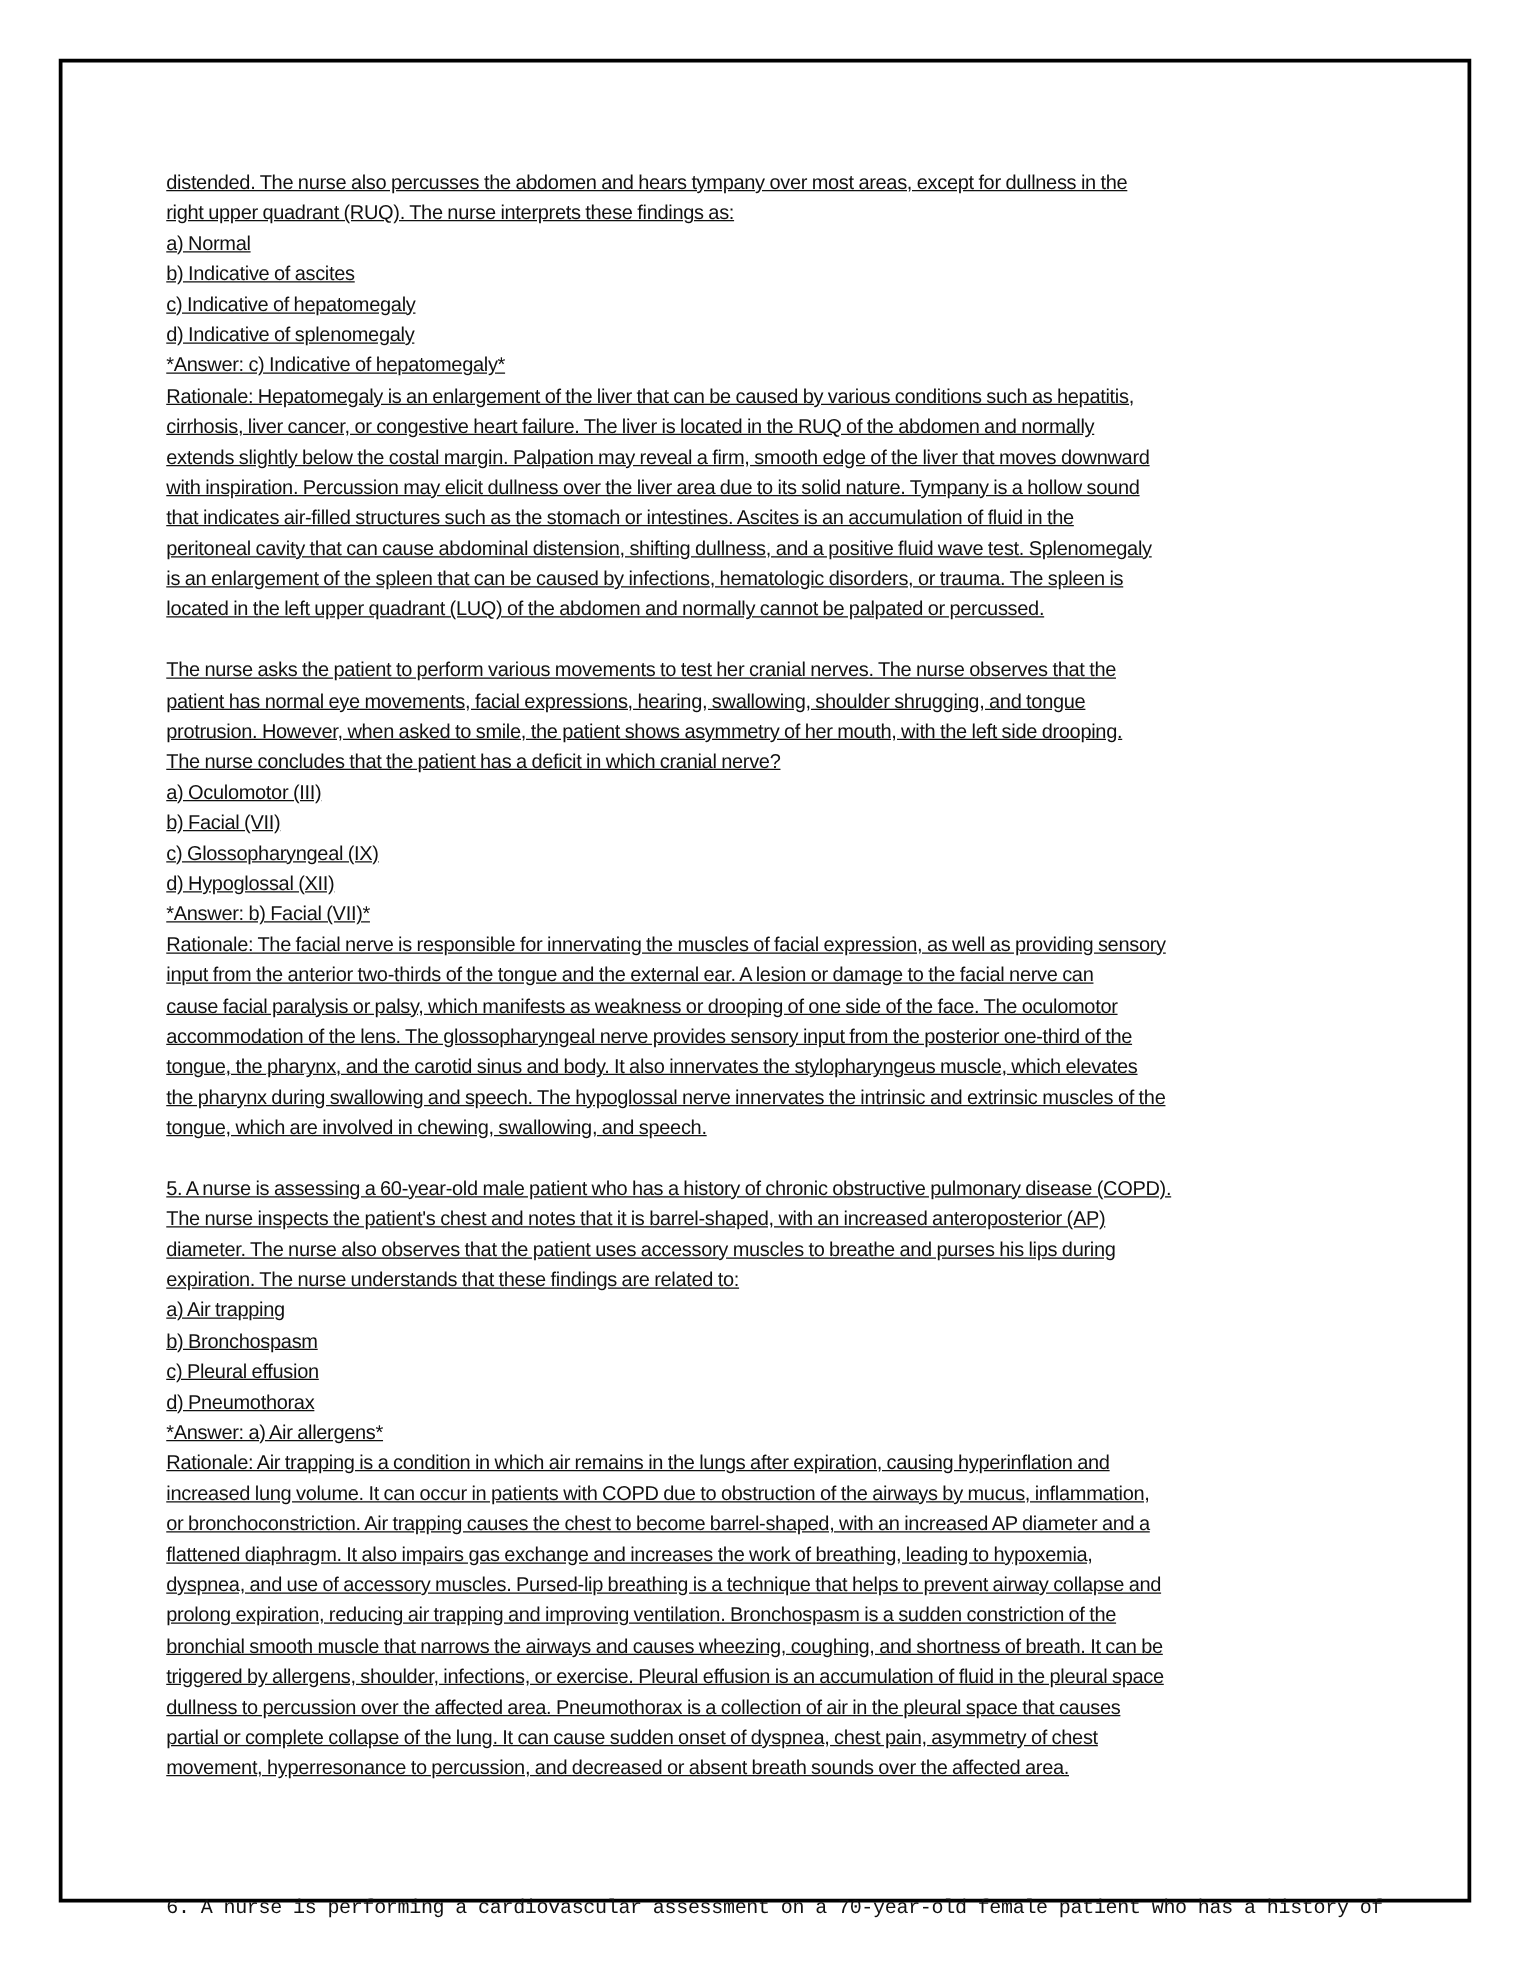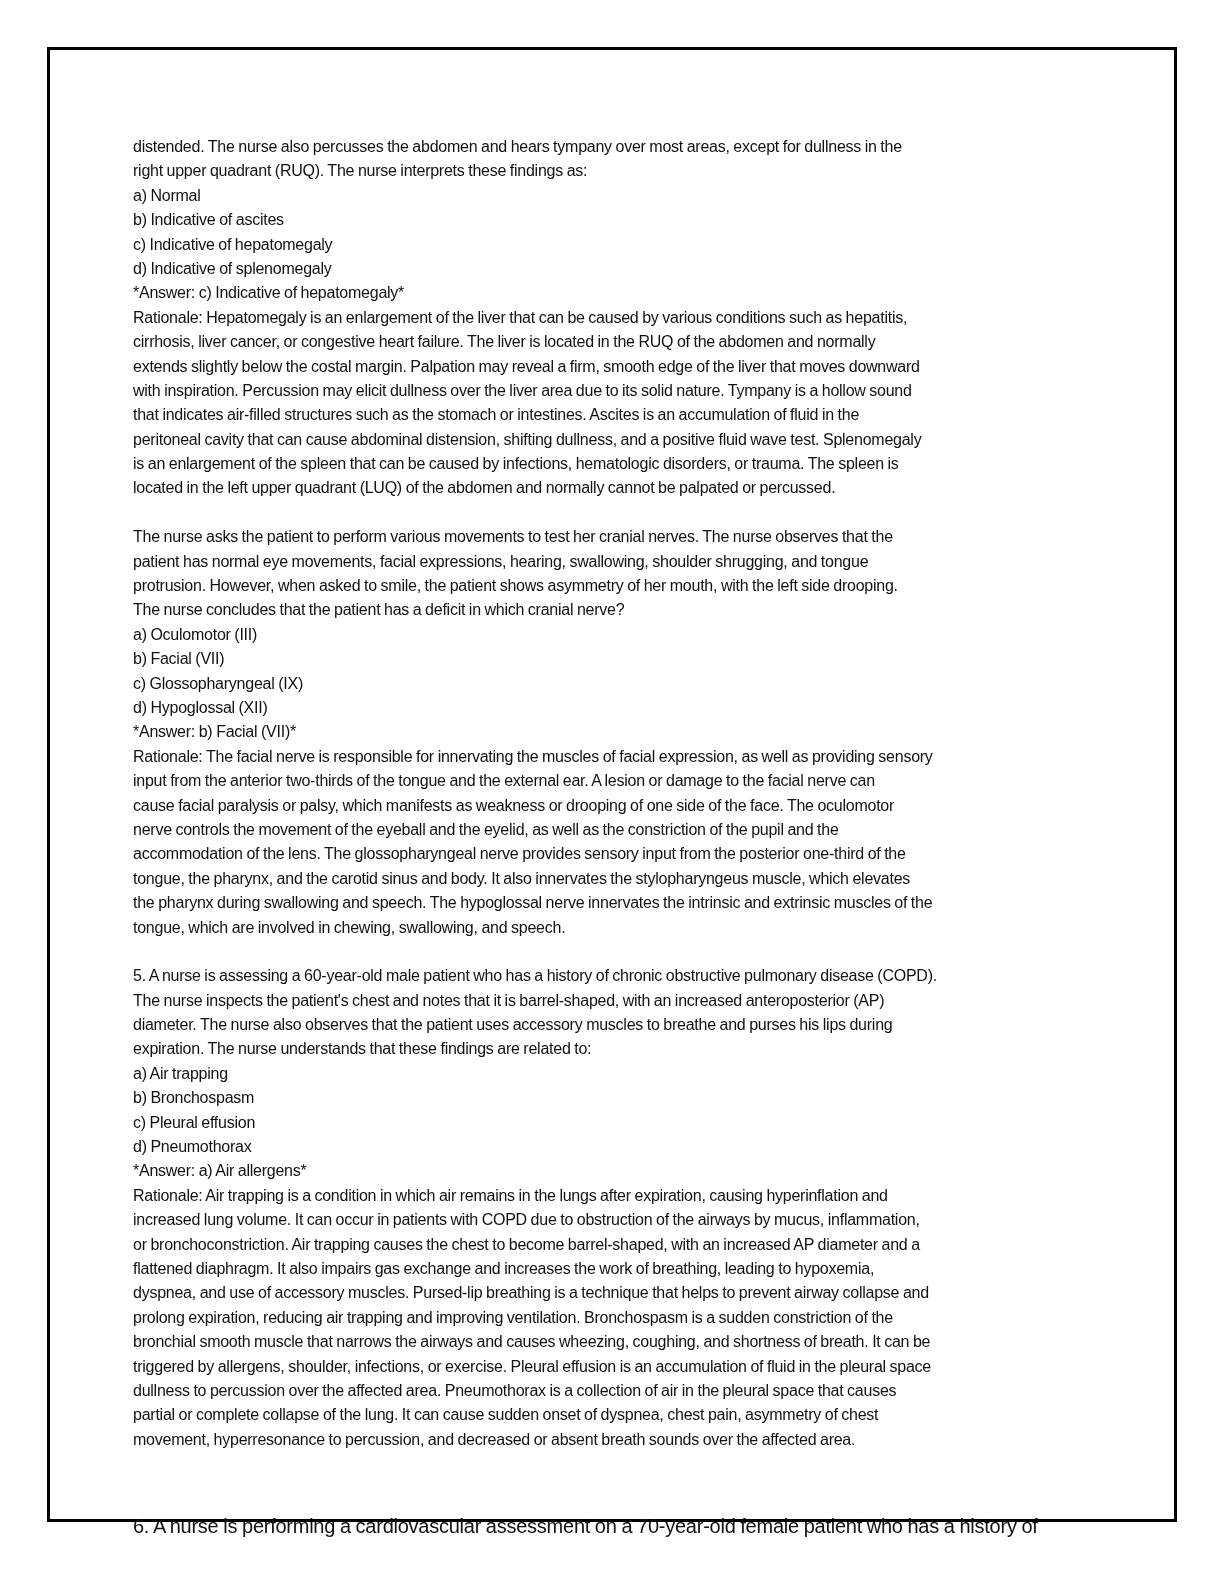--- a/index.html
+++ b/index.html
@@ -9,26 +9,26 @@
     width: 1124px; height: 1469px;
     border: 3px solid #000000; box-sizing: content-box;
   }
   .text-block {
     position: absolute; left: 133px; top: 135px;
     width: 1000px;
     font-family: "Liberation Sans", sans-serif;
     font-size: 16px; line-height: 24.4px; color: #111111;
     letter-spacing: -0.25px; word-spacing: -0.5px;
   }
-  .line { white-space: nowrap; height: 24.4px; }
+  .line { white-space: nowrap; height: 24.4px; text-decoration: underline; }
   .blank { height: 24.4px; }
   .overflow-line {
     position: absolute; left: 133px; top: 1514px;
-    font-family: Liberation Sans, sans-serif;
-    font-size: 20px; line-height: 24.4px; color: #111111;
+    font-family: Liberation Mono, monospace;
+    font-size: 16px; line-height: 24.4px; color: #111111;
     letter-spacing: -0.25px; word-spacing: -0.5px; white-space: nowrap;
   }
 </style>
 </head>
 <body>
 
 <div class="page-border"></div>
 
 <div class="text-block">
 
@@ -57,21 +57,20 @@
     <div class="line">protrusion. However, when asked to smile, the patient shows asymmetry of her mouth, with the left side drooping.</div>
     <div class="line">The nurse concludes that the patient has a deficit in which cranial nerve?</div>
     <div class="line">a) Oculomotor (III)</div>
     <div class="line">b) Facial (VII)</div>
     <div class="line">c) Glossopharyngeal (IX)</div>
     <div class="line">d) Hypoglossal (XII)</div>
     <div class="line">*Answer: b) Facial (VII)*</div>
     <div class="line">Rationale: The facial nerve is responsible for innervating the muscles of facial expression, as well as providing sensory</div>
     <div class="line">input from the anterior two-thirds of the tongue and the external ear. A lesion or damage to the facial nerve can</div>
     <div class="line">cause facial paralysis or palsy, which manifests as weakness or drooping of one side of the face. The oculomotor</div>
-    <div class="line">nerve controls the movement of the eyeball and the eyelid, as well as the constriction of the pupil and the</div>
     <div class="line">accommodation of the lens. The glossopharyngeal nerve provides sensory input from the posterior one-third of the</div>
     <div class="line">tongue, the pharynx, and the carotid sinus and body. It also innervates the stylopharyngeus muscle, which elevates</div>
     <div class="line">the pharynx during swallowing and speech. The hypoglossal nerve innervates the intrinsic and extrinsic muscles of the</div>
     <div class="line">tongue, which are involved in chewing, swallowing, and speech.</div>
   </div>
   <div class="blank"></div>
 
   <div>
     <div class="line">5. A nurse is assessing a 60-year-old male patient who has a history of chronic obstructive pulmonary disease (COPD).</div>
     <div class="line">The nurse inspects the patient's chest and notes that it is barrel-shaped, with an increased anteroposterior (AP)</div>

